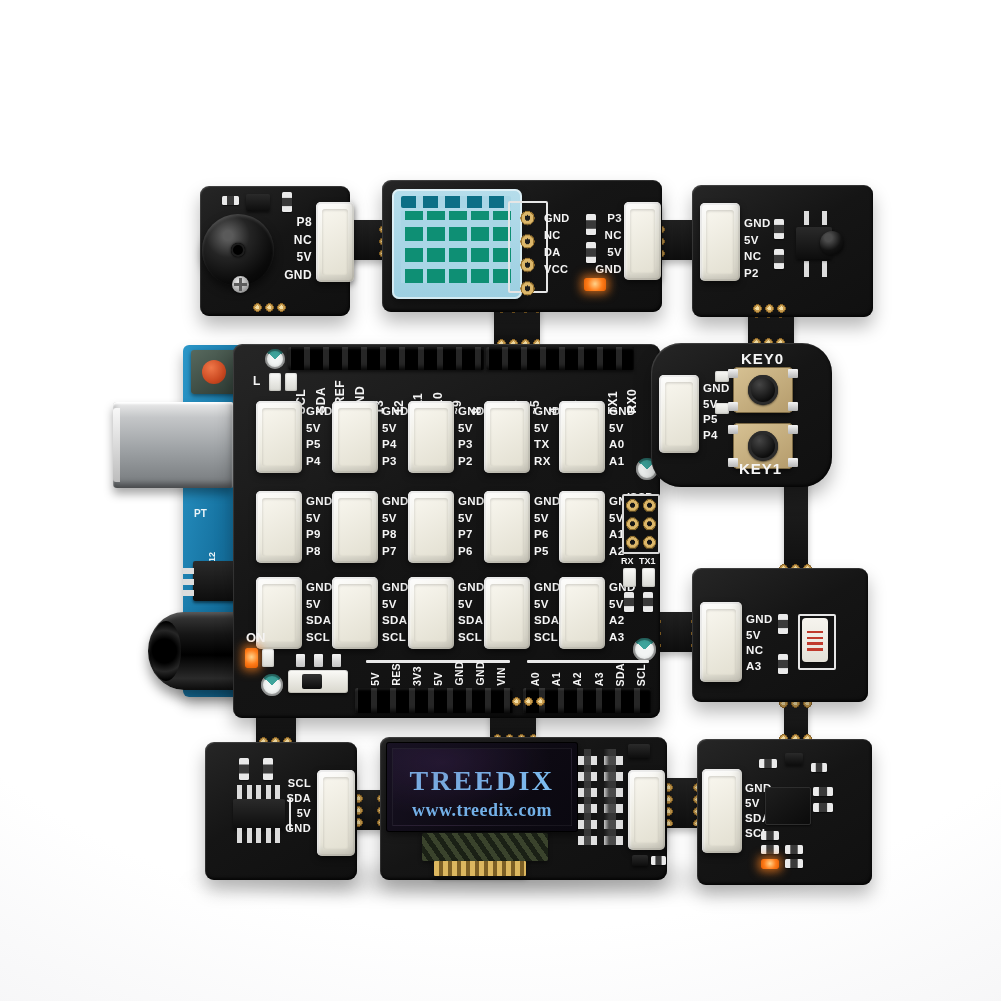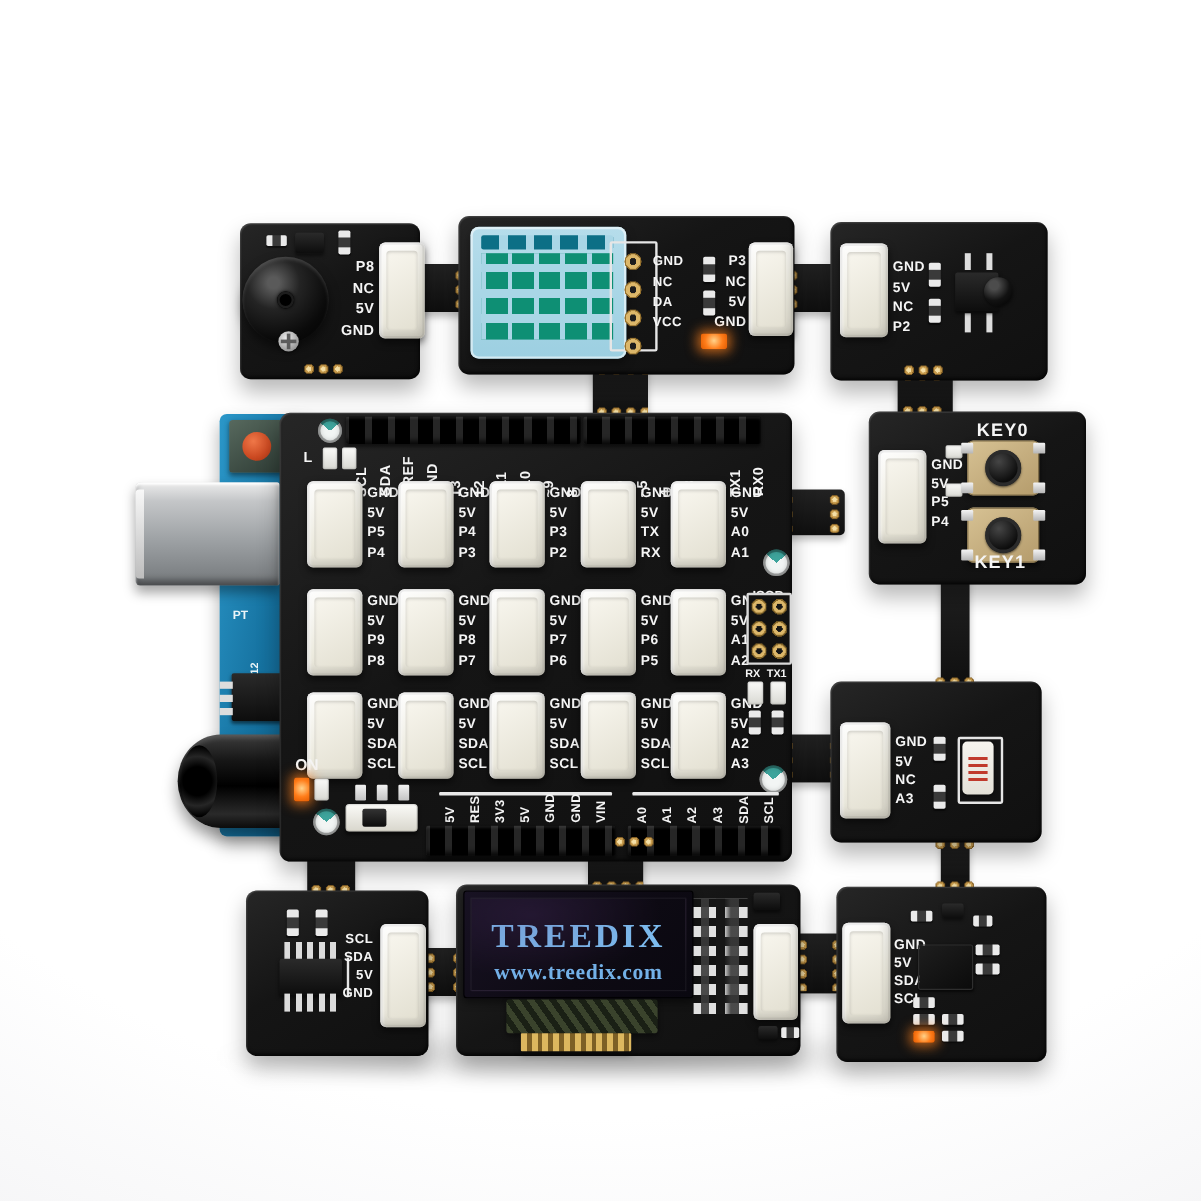--- a/index.html
+++ b/index.html
@@ -455,21 +455,21 @@
         <i class="abs" style="left:12px;top:-10px;width:5px;height:14px;background:#ddd;"></i>
         <i class="abs" style="left:30px;top:-10px;width:5px;height:14px;background:#ddd;"></i>
         <i class="abs" style="left:12px;top:40px;width:5px;height:16px;background:#ddd;"></i>
         <i class="abs" style="left:30px;top:40px;width:5px;height:16px;background:#ddd;"></i>
         <div class="sot" style="left:4px;top:6px;width:36px;height:32px;"></div>
         <div class="dome" style="left:28px;top:10px;width:24px;height:24px;"></div>
       </div>
       <i class="via-row" style="left:60px;top:118px;width:36px;"></i>
     </div>
 
-    <div class="module" style="left:724px;top:343px;width:181px;height:144px;">
+    <div class="module" style="left:651px;top:343px;width:181px;height:144px;border-radius:30px;">
       <span class="silklabel" style="left:90px;top:7px;font-size:15px;letter-spacing:1px;">KEY0</span>
       <div class="jst" style="left:8px;top:32px;width:40px;height:78px;"></div>
       <div class="pins" style="left:52px;top:38px;line-height:15.5px;">
           <span>GND</span>
           <span>5V</span>
           <span>P5</span>
           <span>P4</span>
         </div>
       <i class="ledw" style="left:64px;top:28px;width:14px;height:11px;"></i>
       <i class="ledw" style="left:64px;top:60px;width:14px;height:11px;"></i>

